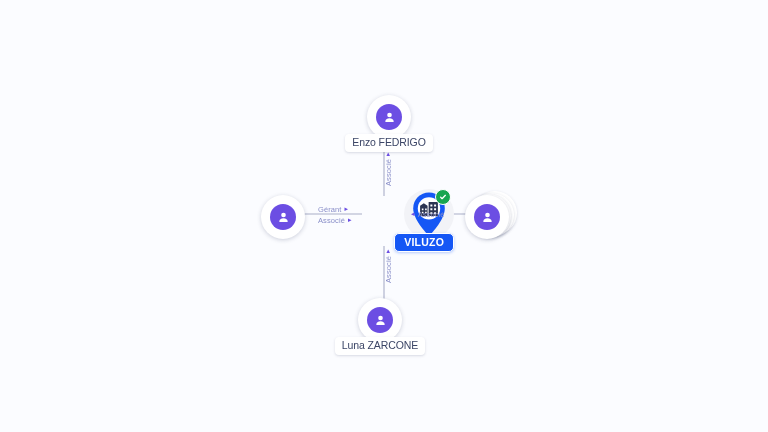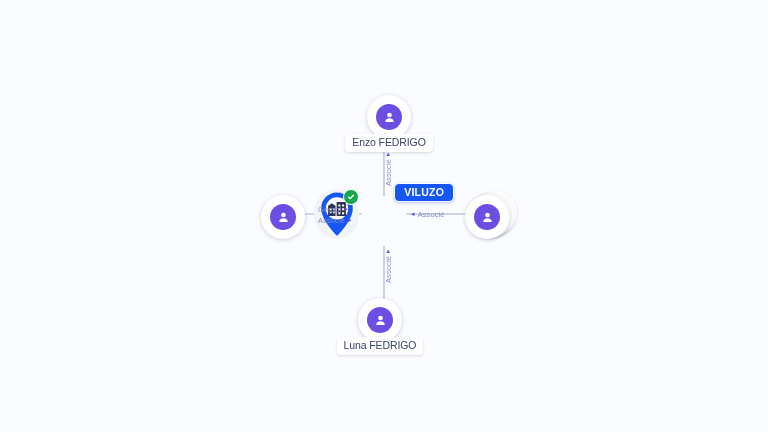--- a/index.html
+++ b/index.html
@@ -90,23 +90,22 @@
     box-shadow: 0 1px 2.5px rgba(40,50,90,0.17);
     letter-spacing: -0.1px;
   }
 
   
   #company-node {
     position: absolute;
     width: 140px;
     margin-left: -70px;
     display: flex;
-    flex-direction: row;
-    align-items: flex-start;
-    gap: 35px;
+    flex-direction: column;
+    align-items: flex-end;
   }
   .pin-halo {
     position: relative;
     width: 50px;
     height: 50px;
     border-radius: 50%;
     background: #f2f3f7;
     display: flex;
     align-items: center;
     justify-content: center;
@@ -243,21 +242,21 @@
     <div class="avatar-wrap">
       <div class="avatar-main">
         <div class="avatar-disc">
           <svg width="15" height="15" viewBox="0 0 24 24" fill="#ffffff">
             <circle cx="12" cy="8" r="3.7"></circle>
             <path d="M12 13.2c-4 0-6.6 2.2-6.6 4.6V19h13.2v-1.2c0-2.4-2.6-4.6-6.6-4.6z"></path>
           </svg>
         </div>
       </div>
     </div>
-    <div class="node-label">Luna FEDRIGO</div>
+    <div class="node-label">Luna ZARCONE</div>
   </div>
 
   <div id="company-node" style="left:384px; top:189px;">
     <div class="pin-halo">
       <div class="pin">
         <svg width="38" height="46" viewBox="0 0 38 46">
           <path d="M19 1.6C10.2 1.6 3.2 8.6 3.2 17.4c0 10.6 12.6 24.2 15.1 26.8a1 1 0 0 0 1.4 0c2.5-2.6 15.1-16.2 15.1-26.8C34.8 8.6 27.8 1.6 19 1.6z" fill="#1557f5"></path>
           <circle cx="19" cy="17.4" r="11.2" fill="#ffffff"></circle>
         </svg>
         <span style="position:absolute; left:8px; top:7px;">

